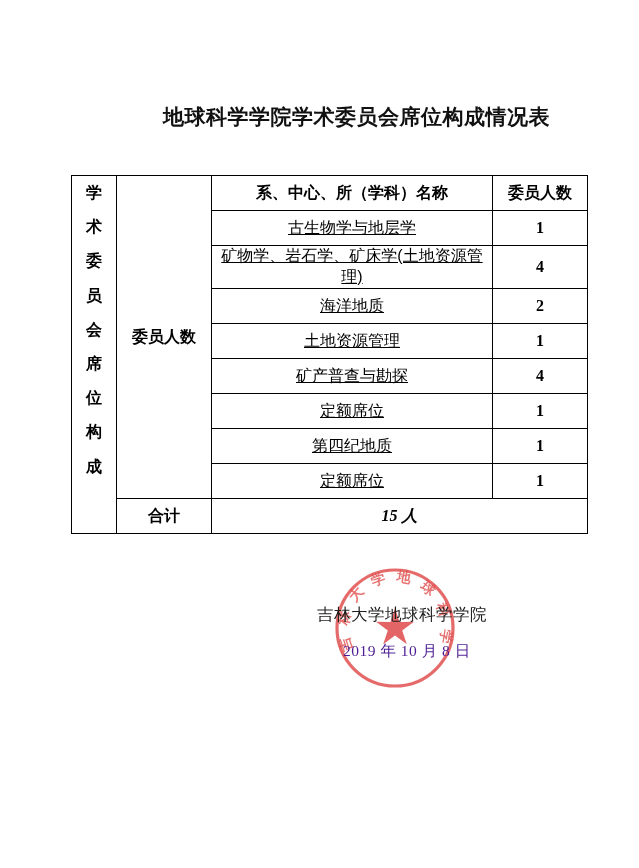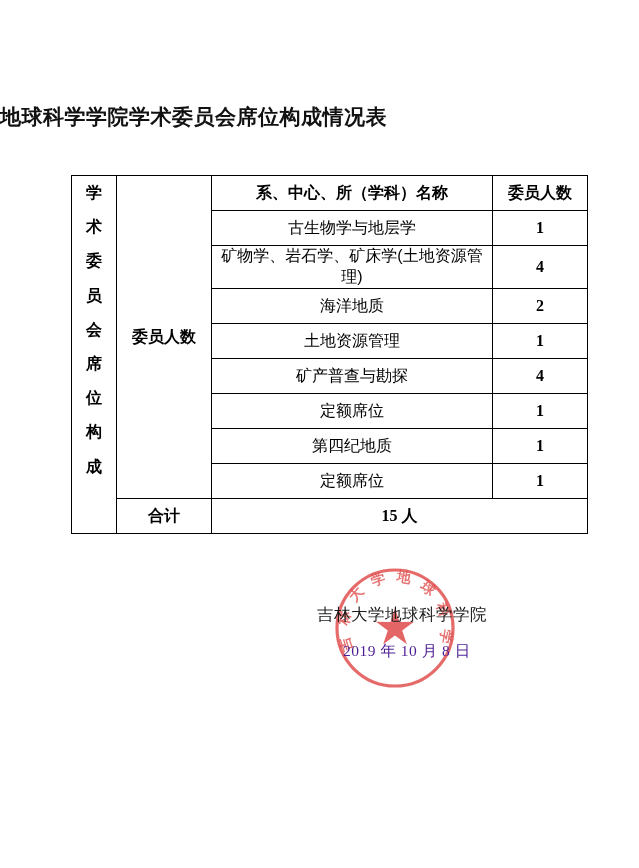--- a/index.html
+++ b/index.html
@@ -7,21 +7,21 @@
     width: 639px; height: 868px;
     background: #ffffff;
     position: relative;
     font-family: "Liberation Sans", sans-serif;
     color: #000;
     overflow: hidden;
   }
   .doc-title {
     position: absolute;
     top: 103px; left: 0; width: 550px;
-    text-align: left;
+    text-align: right;
     font-size: 21px;
     font-weight: bold;
     letter-spacing: 0.5px;
     color: #111;
   }
   .committee-table {
     position: absolute;
     left: 71px; top: 175px;
     width: 516px;
     border-collapse: collapse;
@@ -39,30 +39,31 @@
   td.side-cell { vertical-align: top; }
   .side-label { display: flex; flex-direction: column; }
   .side-label span {
     display: block;
     height: 34.2px;
     line-height: 34.2px;
     font-weight: bold;
     font-size: 16px;
   }
   .quota-cell, .total-label-cell, .header-cell { font-weight: bold; }
-  .name-cell { font-weight: normal; font-size: 15.5px; }
+  .name-cell { font-weight: normal; font-size: 15.5px; text-decoration: underline; }
   .count-cell {
     font-family: "Liberation Serif", serif;
     font-weight: bold;
     font-size: 16px;
   }
   .total-value-cell {
     font-family: "Liberation Serif", serif;
     font-weight: bold;
     font-size: 16px;
+    font-style: italic;
   }
   .signature {
     position: absolute;
     left: 0; top: 0;
     width: 639px;
   }
   .sig-org {
     position: absolute;
     left: 317px; top: 604px;
     font-size: 16.5px;

